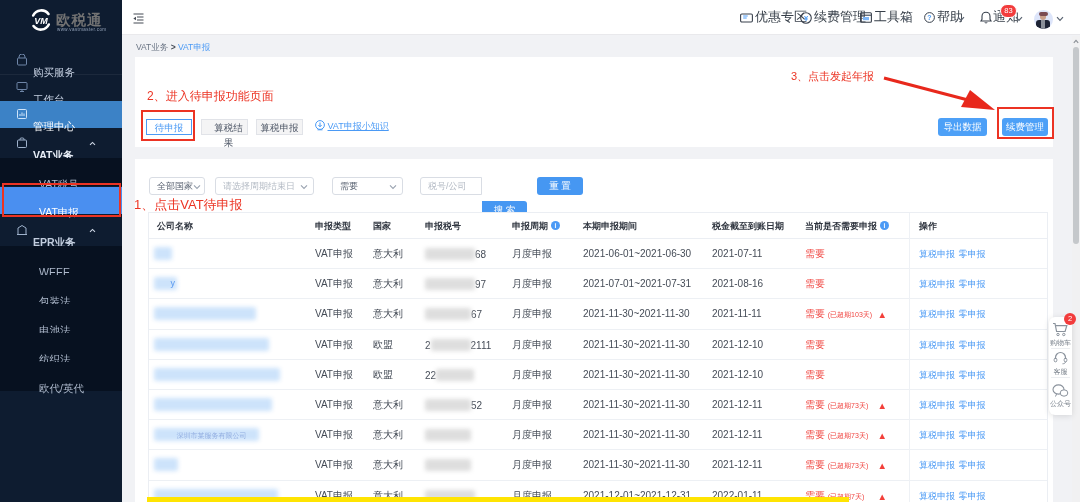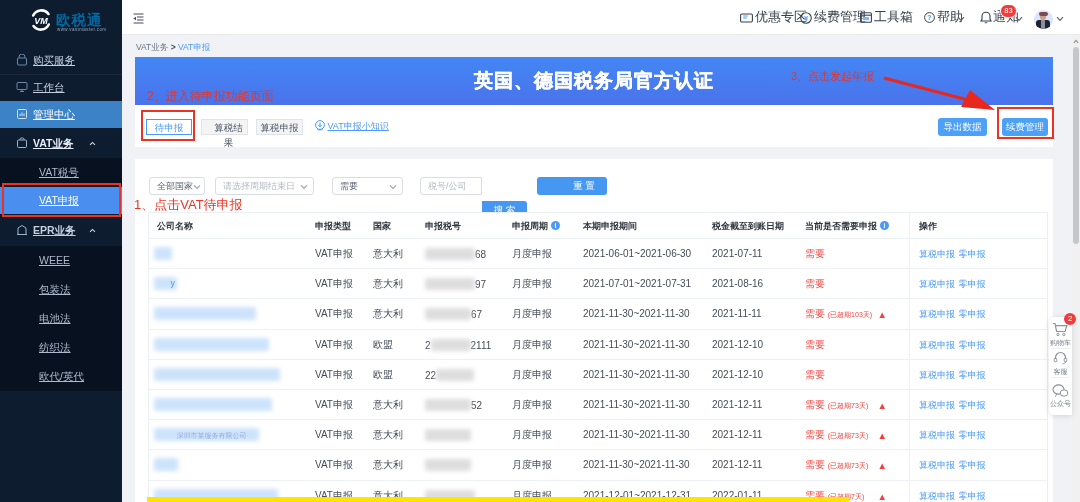--- a/index.html
+++ b/index.html
@@ -2,21 +2,21 @@
 <html><head>
 <meta charset="utf-8">
 <style>
 html,body{margin:0;padding:0;}
 body{width:1080px;height:502px;overflow:hidden;font-family:"Liberation Sans",sans-serif;position:relative;background:#f1f2f5;}
 .abs{position:absolute;}
 .ic svg{display:block;}
 
 #sidebar{left:0;top:0;width:122px;height:502px;background:#0e1c30;}
 .mitem{position:absolute;left:0;width:122px;height:27px;line-height:27px;color:#c3cedf;font-size:10.5px;}
-.mitem .txt{position:absolute;left:33px;top:0;text-decoration:underline;}
+.mitem .txt{position:absolute;left:33px;top:12px;}
 .micon{position:absolute;left:16px;top:7px;width:12px;height:12px;}
 .sub{background:#071120;color:#aebacc;text-align:right;}
 .sub .txt{left:39px;}
 .caret{position:absolute;left:89px;top:11px;width:7px;height:5px;}
 
 #navbar{left:122px;top:0;width:958px;height:35px;background:#fff;border-bottom:1px solid #e9e9ec;box-sizing:border-box;}
 .nav-it{position:absolute;top:0;height:34px;line-height:34px;font-size:13px;color:#38404a;}
 
 #crumb{left:136px;top:42px;font-size:8.5px;color:#6b7585;}
 #card1{left:135px;top:57px;width:918px;height:90px;background:#fff;}
@@ -132,21 +132,21 @@
 
 <div id="sidebar" class="abs"></div>
 
 <div class="abs" style="left:29px;top:8px;width:24px;height:24px;">
 <svg width="24" height="24" viewBox="0 0 24 24">
       <path d="M4.2 7.5A9 9 0 0 1 19.5 6" stroke="#fff" stroke-width="2.6" fill="none" stroke-linecap="round"></path>
       <path d="M19.8 16.5A9 9 0 0 1 4.5 18" stroke="#fff" stroke-width="2.6" fill="none" stroke-linecap="round"></path>
       <text x="12" y="15.5" text-anchor="middle" font-size="9" font-weight="bold" fill="#fff" font-style="italic">VM</text>
     </svg>
 </div>
-<div class="abs" style="left:56px;top:11px;font-size:14.5px;font-weight:bold;color:#0369a1;letter-spacing:1px;">欧税通</div>
+<div class="abs" style="left:56px;top:11px;font-size:14.5px;font-weight:bold;color:#737373;letter-spacing:1px;">欧税通</div>
 <div class="abs" style="left:57px;top:27px;font-size:4.5px;color:#93a2b8;letter-spacing:0.4px;">www.vastmaster.com</div>
 
 <div class="mitem" style="top:46.5px;border-bottom:1px solid rgba(255,255,255,0.06);">
     <svg class="micon" viewBox="0 0 12 12">
       <path d="M3 4V3a3 3 0 0 1 6 0v1" stroke="#6f86a8" fill="none" stroke-width="1"></path>
       <rect x="1.5" y="4" width="9" height="7" rx="1" stroke="#6f86a8" fill="none" stroke-width="1"></rect>
     </svg>
     <span class="txt">购买服务</span>
   </div>
 <div class="mitem" style="top:73.5px;border-bottom:1px solid rgba(255,255,255,0.06);">
@@ -201,23 +201,20 @@
 <div class="mitem sub" style="top:332.5px;height:29px;line-height:29px;">
     <span class="txt">纺织法</span>
   </div>
 <div class="mitem sub" style="top:361.5px;height:29px;line-height:29px;">
     <span class="txt">欧代/英代</span>
   </div>
 
 <div id="crumb" class="abs">VAT业务 <span style="color:#454c57;font-weight:bold;">&gt;</span> <span style="color:#4b9af5;">VAT申报</span></div>
 
 <div id="card1" class="abs">
- <div id="banner" class="abs">
-      <div class="t">英国、德国税务局官方认证</div>
-    </div>
  <div class="tab" style="left:11px;width:46px;background:#fff;border-color:#4b9af5;color:#4b9af5;">待申报</div>
  <div class="tab" style="left:66px;width:47px;padding-left:8px;">算税结果</div>
  <div class="tab" style="left:121px;width:47px;">算税申报</div>
  <div class="abs" style="left:180px;top:62.5px;font-size:9px;color:#4b9af5;">
   <svg width="10" height="11" viewBox="0 0 10 11" style="vertical-align:-2px;">
         <circle cx="5" cy="5" r="4.4" fill="none" stroke="#4b9af5" stroke-width="1"></circle>
         <path d="M5 2.5v4M3.4 5l1.6 1.8L6.6 5" stroke="#4b9af5" fill="none" stroke-width="1"></path>
         <path d="M2.5 9.8h5" stroke="#4b9af5" stroke-width="1"></path>
       </svg>
   <span style="text-decoration:underline;">VAT申报小知识</span>
@@ -231,21 +228,21 @@
         <path d="M1 1.3 4 4.5 7 1.3" stroke="#9aa3b0" stroke-width="1.1" fill="none"></path>
       </svg></div>
  <div class="sel" style="left:80px;width:99px;color:#b3bac4;">请选择周期结束日<svg class="dn" viewBox="0 0 8 6">
         <path d="M1 1.3 4 4.5 7 1.3" stroke="#9aa3b0" stroke-width="1.1" fill="none"></path>
       </svg></div>
  <div class="sel" style="left:197px;width:71px;">需要<svg class="dn" viewBox="0 0 8 6">
         <path d="M1 1.3 4 4.5 7 1.3" stroke="#9aa3b0" stroke-width="1.1" fill="none"></path>
       </svg></div>
  <div class="sel" style="left:285px;width:62px;color:#b3bac4;border-radius:3px 0 0 3px;">税号/公司</div>
  <div class="btn" style="left:347px;width:45px;border-radius:0 3px 3px 0;margin-top:24px;">搜 索</div>
- <div class="btn" style="left:402px;width:46px;padding-left:24px;">重 置</div>
+ <div class="btn" style="left:402px;width:46px;">重 置</div>
  <div id="tbl">
   <div class="abs" style="left:760px;top:0;width:1px;height:300px;background:#eef1f5;z-index:3;"></div>
   <div class="trow" id="thead">
    <span class="c1">公司名称</span>
         <span class="c2">申报类型</span>
         <span class="c3">国家</span>
         <span class="c4">申报税号</span>
    <span class="c5">申报周期 <svg width="9" height="9" viewBox="0 0 9 9" style="vertical-align:-1px;">
             <circle cx="4.5" cy="4.5" r="4.5" fill="#4b9af5"></circle>
             <text x="4.5" y="7" font-size="6.5" fill="#fff" text-anchor="middle">i</text>

